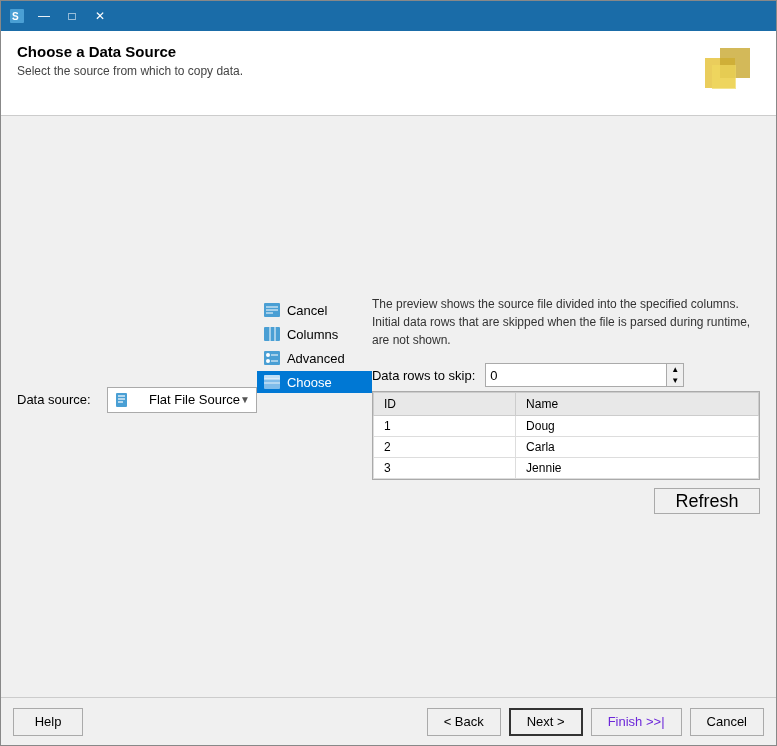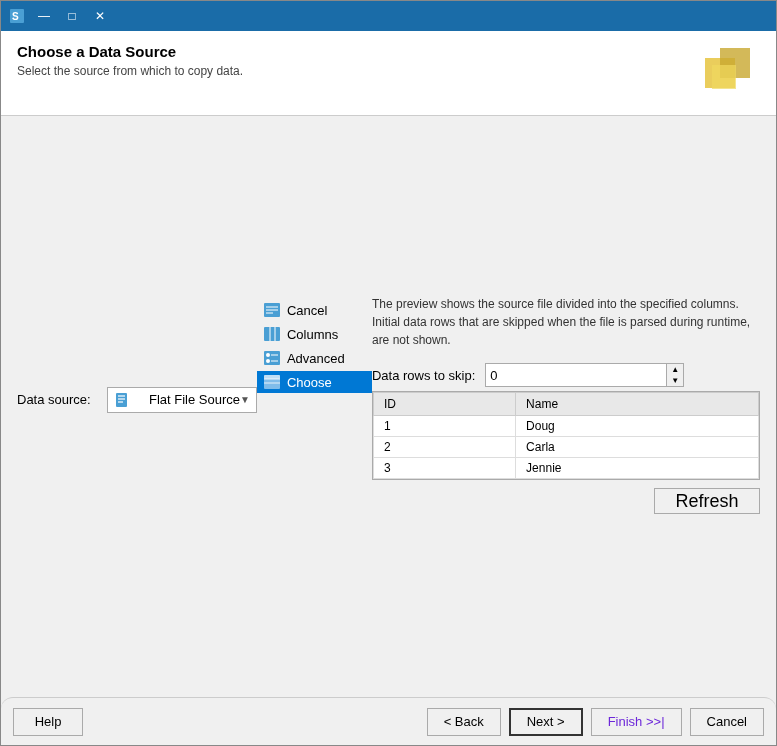--- a/index.html
+++ b/index.html
@@ -250,21 +250,20 @@
     }
     .bottom-bar {
       background: #f0f0f0;
       border-top: 1px solid #ccc;
       height: 48px;
       display: flex;
       align-items: center;
       justify-content: space-between;
       padding: 0 12px;
       flex-shrink: 0;
-      border-radius: 12px;
     }
     .bottom-left {
       display: flex;
       gap: 8px;
     }
     .bottom-right {
       display: flex;
       gap: 8px;
     }
     .btn {

